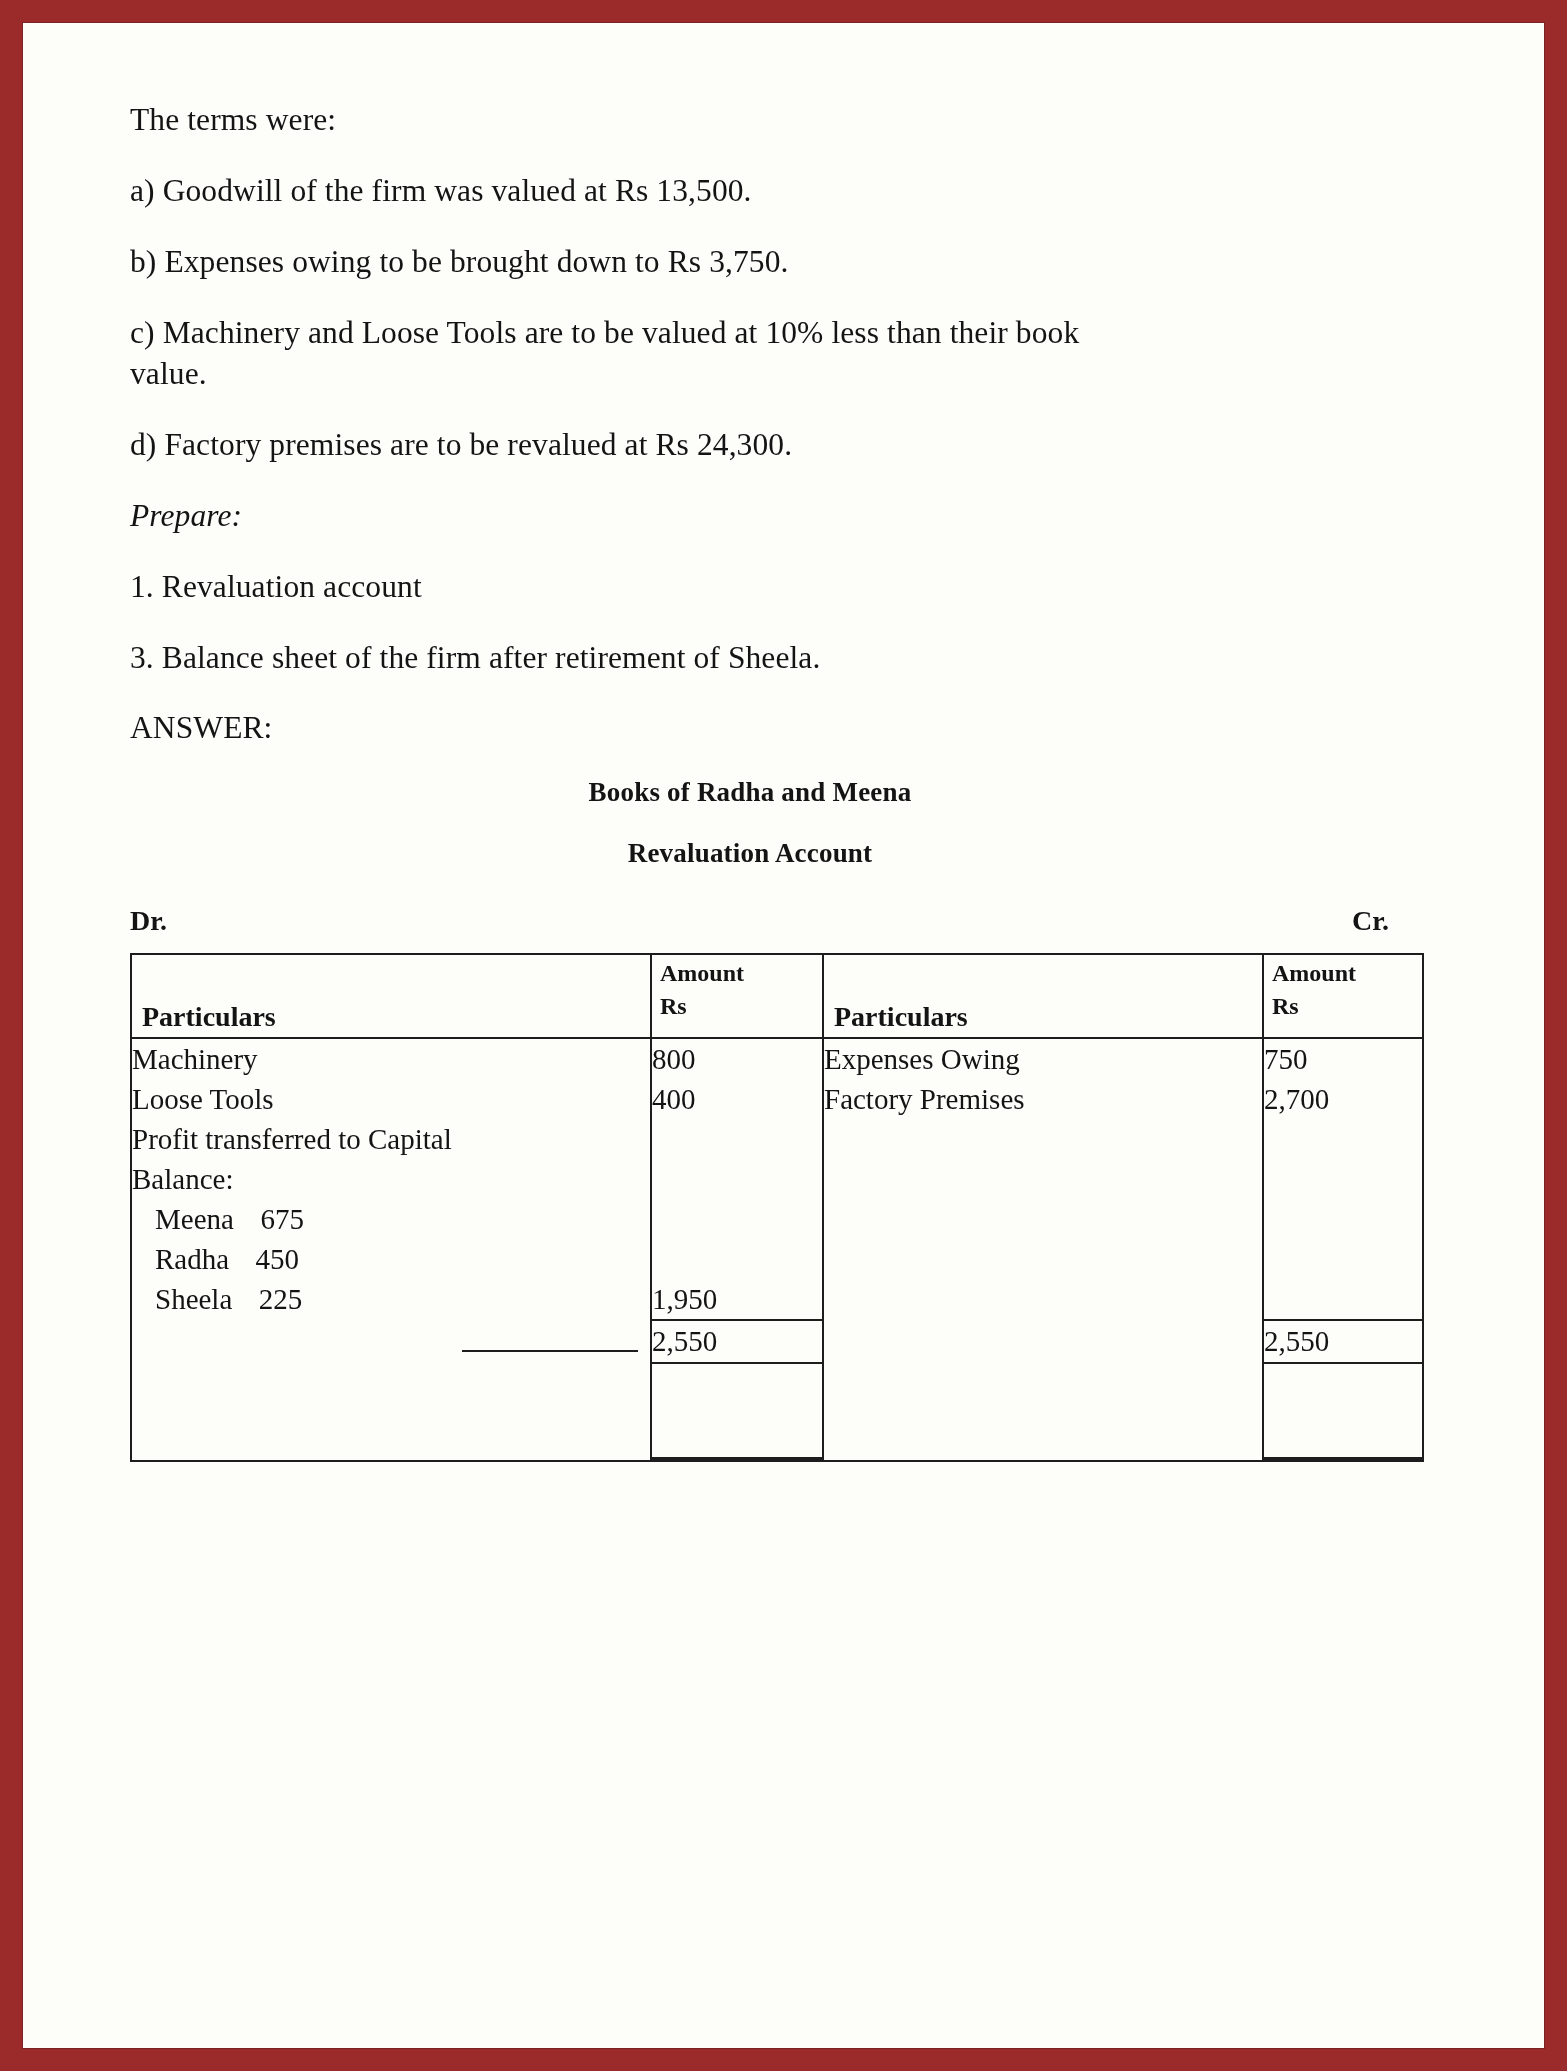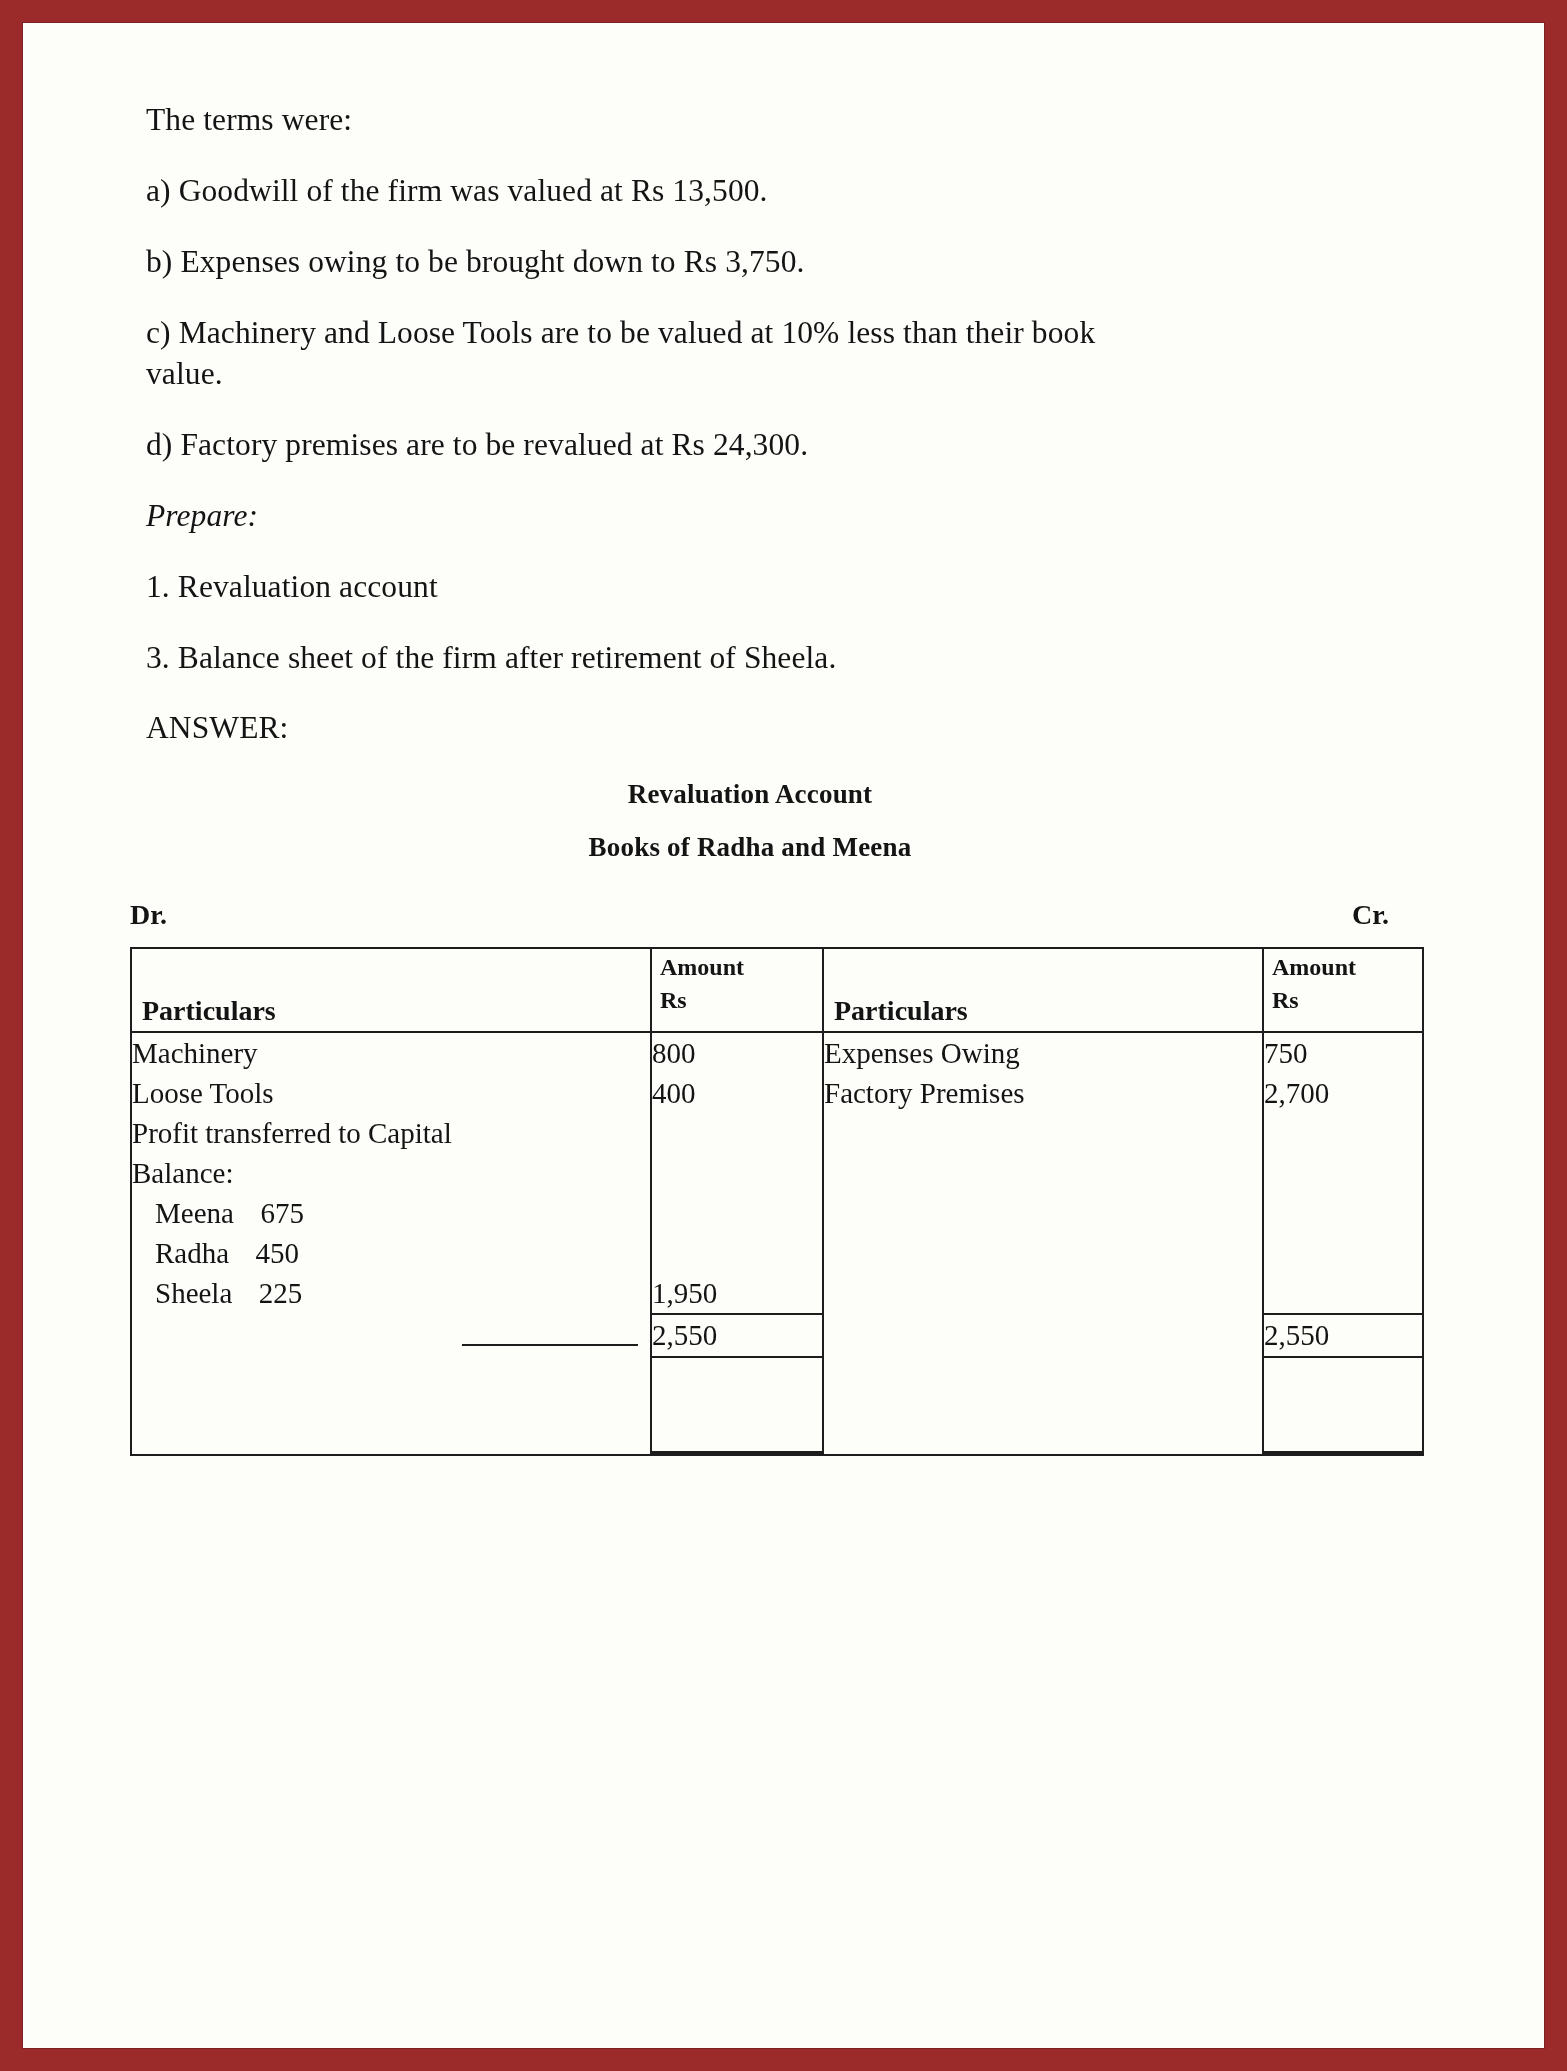--- a/index.html
+++ b/index.html
@@ -32,21 +32,21 @@
     left: 108px;
     top: 78px;
     right: 60px;
     color: #141414;
   }
 
   
   .para {
     font-size: 31.5px;
     line-height: 1.30;
-    margin: 0 0 30px 16px;
+    margin: 0 0 30px 0;
     letter-spacing: 0.1px;
     max-width: 1010px;
   }
   .para.italic { font-style: italic; }
   .para.tight { margin-bottom: 28px; }
 
   
   .center-head {
     text-align: center;
     font-weight: bold;
@@ -161,22 +161,22 @@
       <p class="para">c) Machinery and Loose Tools are to be valued at 10% less than their book value.</p>
       <p class="para">d) Factory premises are to be revalued at Rs 24,300.</p>
 
       <p class="para italic">Prepare:</p>
 
       <p class="para">1. Revaluation account</p>
       <p class="para">3. Balance sheet of the firm after retirement of Sheela.</p>
 
       <p class="para tight">ANSWER:</p>
 
+      <div class="center-head head-books">Books of Radha and Meena</div>
       <div class="center-head head-account">Revaluation Account</div>
-      <div class="center-head head-books">Books of Radha and Meena</div>
 
       <div class="drcr">
         <span class="dr">Dr.</span>
         <span class="cr">Cr.</span>
       </div>
 
       <table class="ledger">
         <colgroup>
           <col class="col-p1">
             <col class="col-a1">

